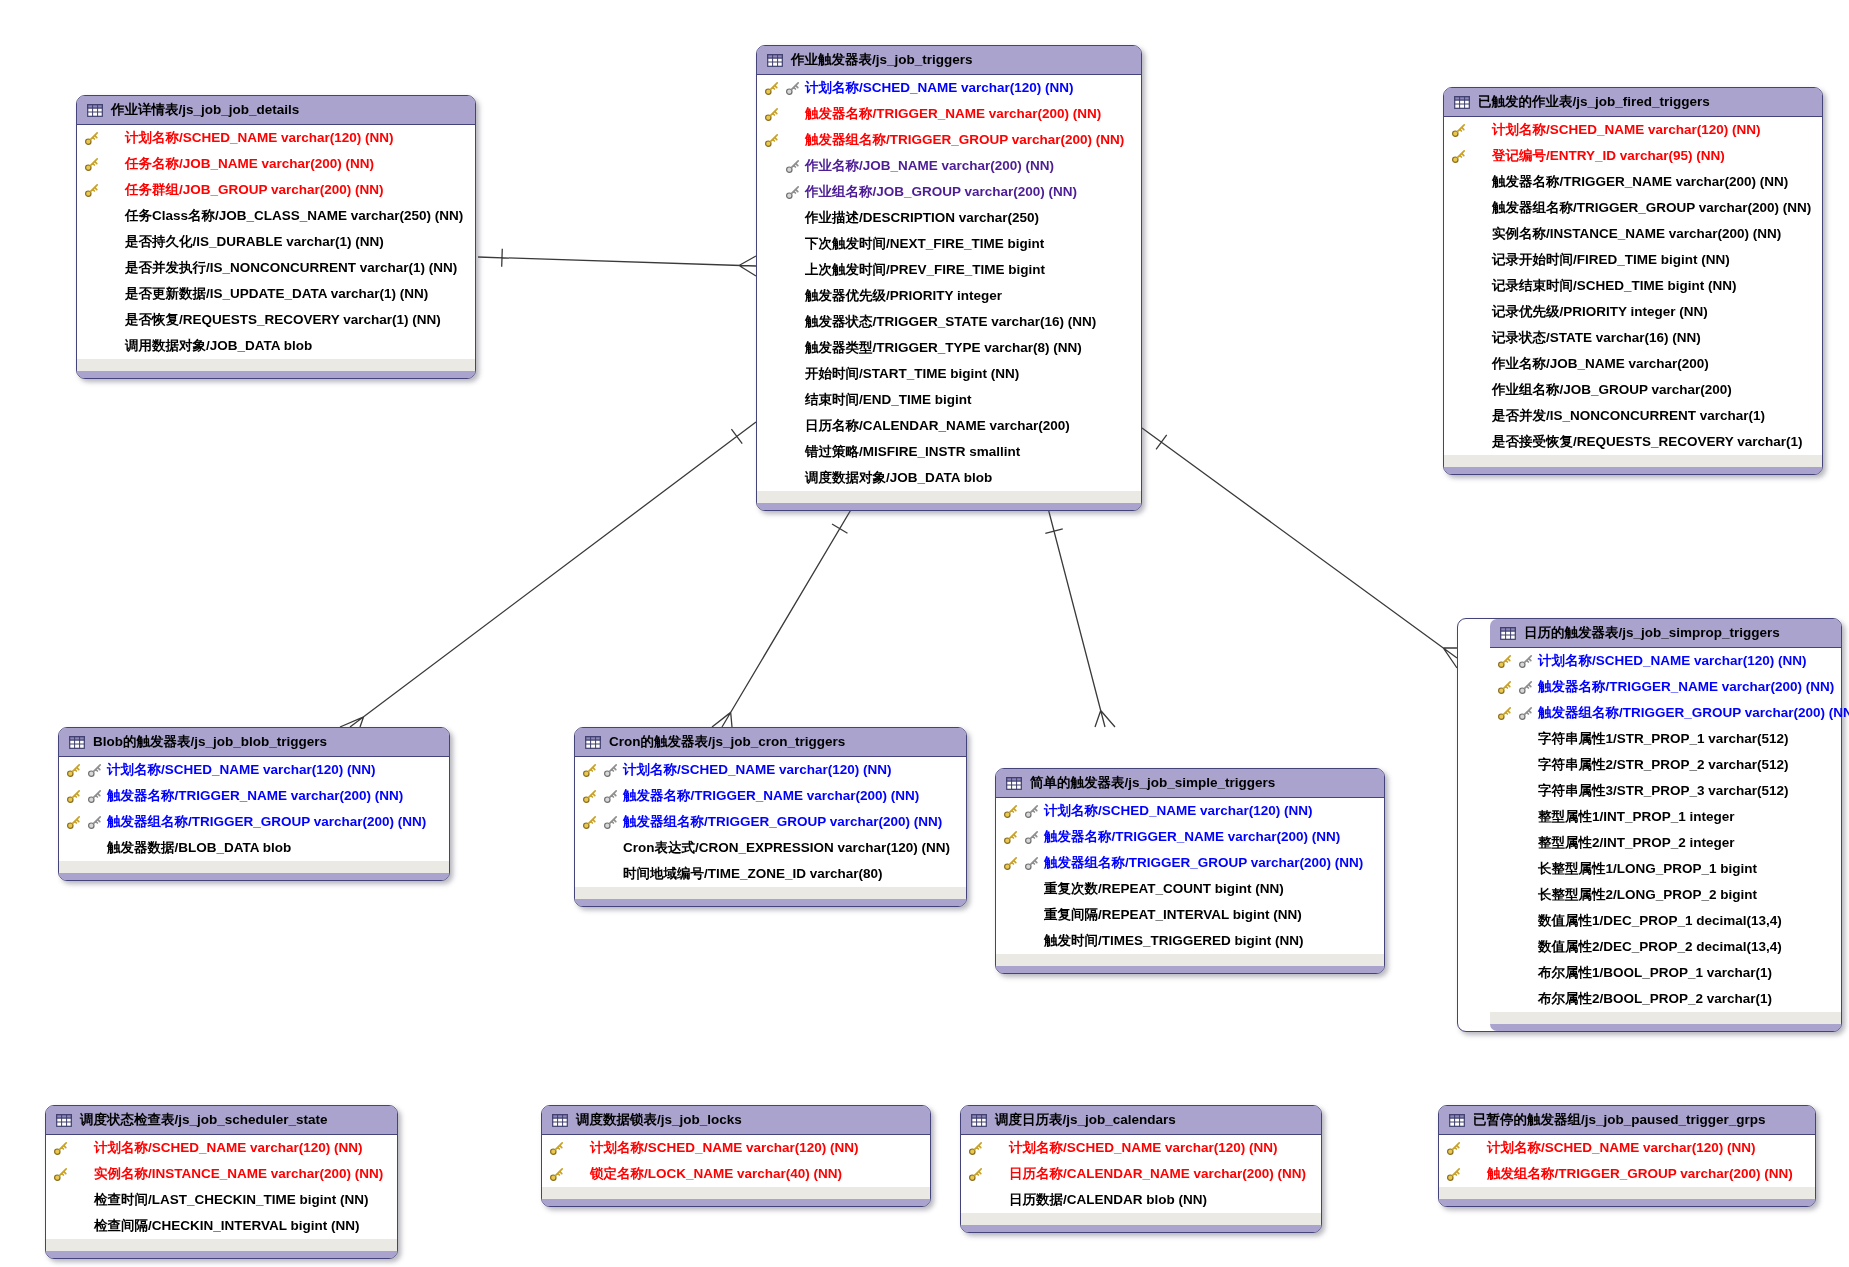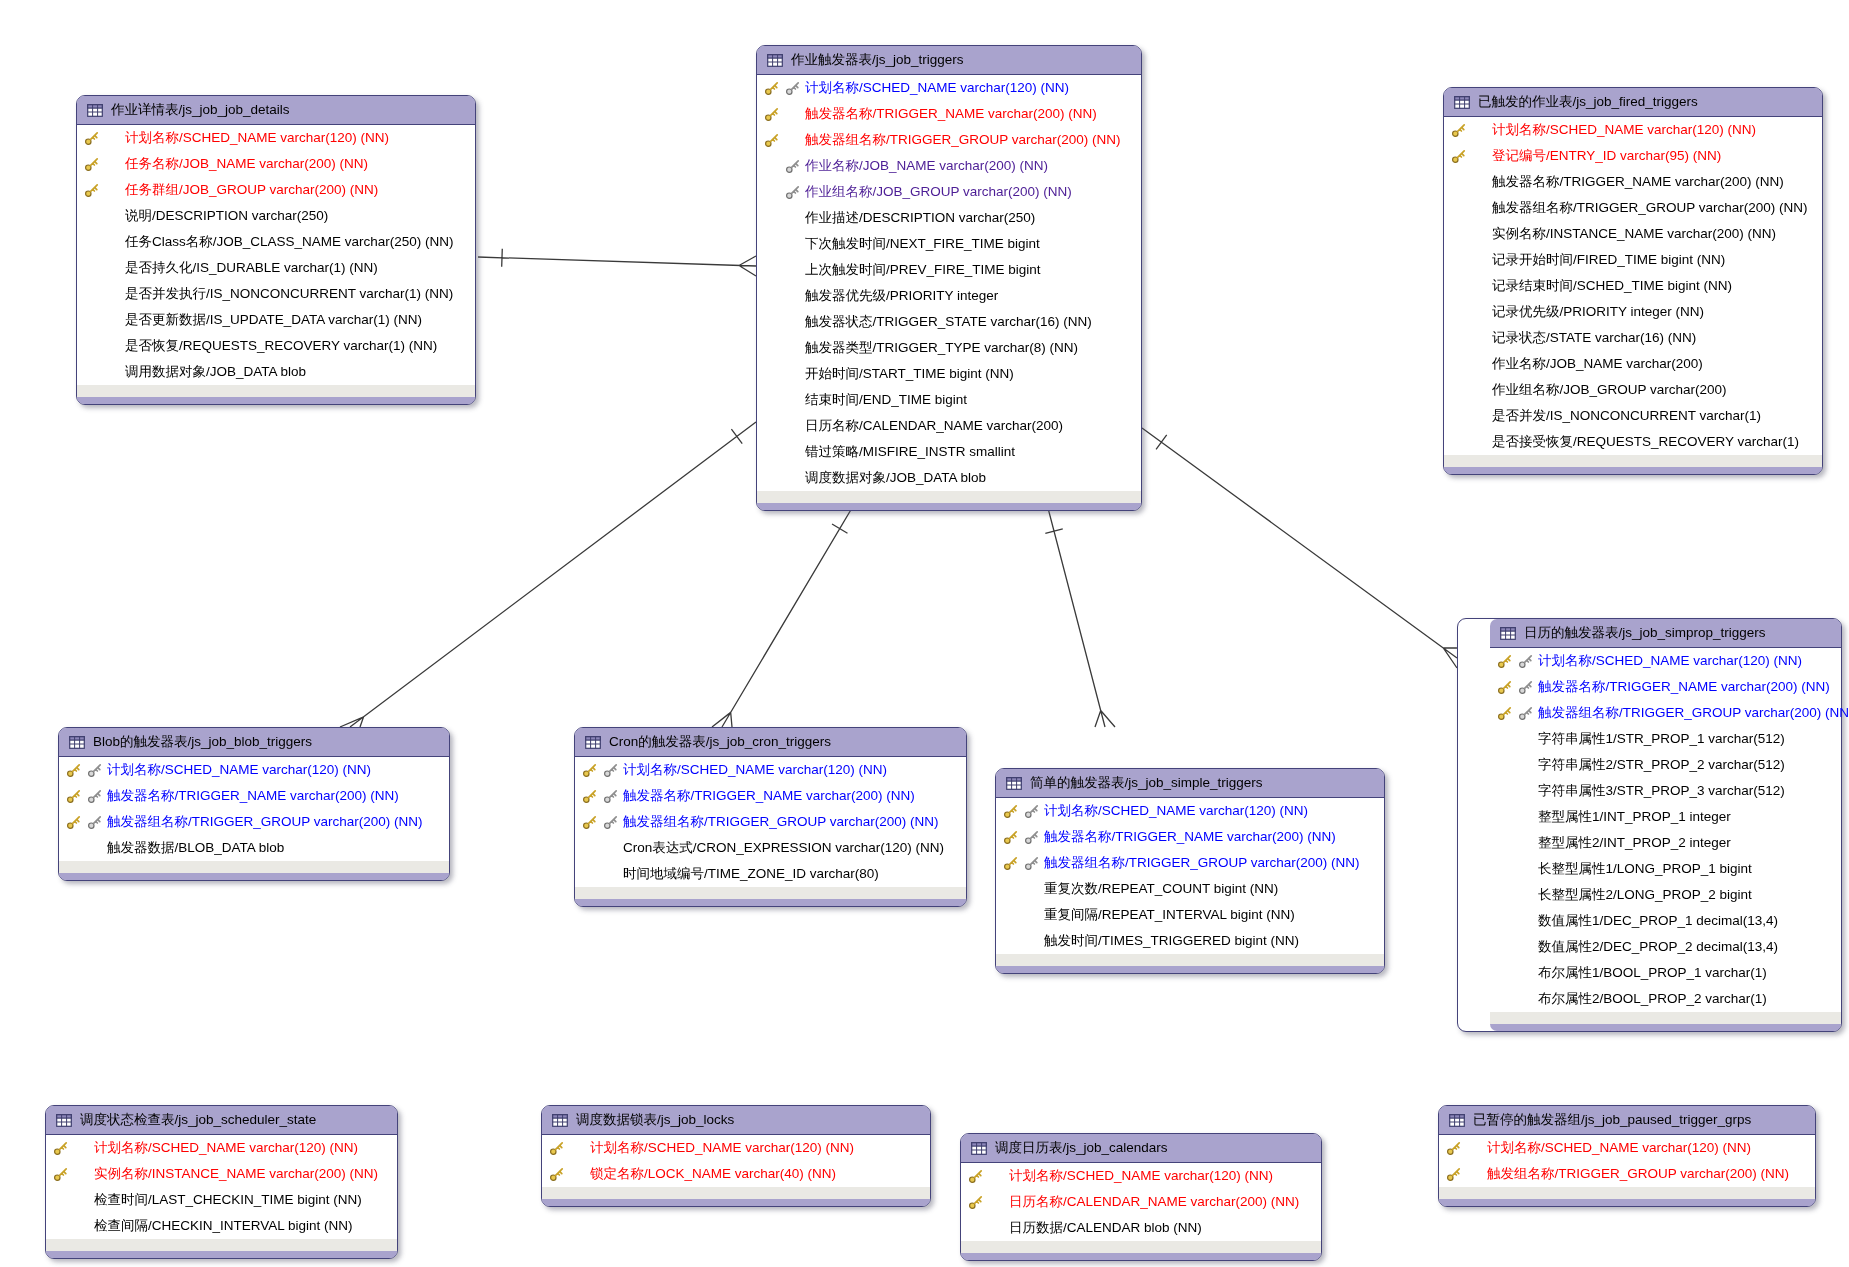--- a/index.html
+++ b/index.html
@@ -5,20 +5,21 @@
   html,body{margin:0;padding:0;background:#ffffff;}
   #canvas{
     position:relative;width:1849px;height:1267px;background:#ffffff;
     font-family:"Liberation Sans","DejaVu Sans",sans-serif;overflow:hidden;
   }
   #rel-layer{position:absolute;left:0;top:0;width:1849px;height:1267px;}
   .ertable{
     position:absolute;background:#ffffff;border:1.5px solid #44437a;
     border-radius:9px;box-shadow:3px 3px 5px rgba(90,90,110,.45);
     box-sizing:border-box;
+    font-weight:bold;
   }
   .thead{
     height:28px;background:#a9a3cd;border-bottom:1.5px solid #44437a;
     border-radius:7px 7px 0 0;display:flex;align-items:center;gap:8px;
     padding:0 0 0 10px;font-size:13.5px;color:#000;white-space:nowrap;
   }
   .trow{height:26px;display:flex;align-items:center;font-size:13.5px;white-space:nowrap;}
   .keys{width:48px;min-width:48px;display:flex;gap:3px;padding-left:7px;box-sizing:border-box;align-items:center;}
   .kslot{width:18px;height:16px;display:inline-flex;}
   .tfoot{height:12px;background:#eae9e4;}
@@ -82,27 +83,20 @@
           </span>
           <span class="kslot"></span>
         </span>
         <span class="c-red">任务群组/JOB_GROUP varchar(200) (NN)</span>
       </div>
       <div class="trow">
         <span class="keys">
           <span class="kslot"></span>
           <span class="kslot"></span>
         </span>
-        <span class="c-black">说明/DESCRIPTION varchar(250)</span>
-      </div>
-      <div class="trow">
-        <span class="keys">
-          <span class="kslot"></span>
-          <span class="kslot"></span>
-        </span>
         <span class="c-black">任务Class名称/JOB_CLASS_NAME varchar(250) (NN)</span>
       </div>
       <div class="trow">
         <span class="keys">
           <span class="kslot"></span>
           <span class="kslot"></span>
         </span>
         <span class="c-black">是否持久化/IS_DURABLE varchar(1) (NN)</span>
       </div>
       <div class="trow">
@@ -853,21 +847,21 @@
               <path d="M6.4 9.6 L13.2 2.8 M10.6 5.4 L12.8 7.6 M8.7 7.3 L10.4 9" fill="none" stroke="#c9a227" stroke-width="1.7" stroke-linecap="round"></path>
             </svg>
           </span>
           <span class="kslot"></span>
         </span>
         <span class="c-red">锁定名称/LOCK_NAME varchar(40) (NN)</span>
       </div>
       <div class="tfoot"></div>
       <div class="tbar"></div>
     </div>
-    <div class="ertable" style="left: 960px; top: 1105px; width: 362px; margin-top: 28px;">
+    <div class="ertable" style="left: 960px; top: 1105px; width: 362px;">
       <div class="thead">
         <svg viewBox="0 0 16 13" width="16" height="13">
           <rect x="0.7" y="0.7" width="14.6" height="11.6" fill="#ffffff" stroke="#3e3e6e" stroke-width="1.2"></rect>
           <rect x="0.7" y="0.7" width="14.6" height="3.4" fill="#8d87ba" stroke="#3e3e6e" stroke-width="1.2"></rect>
           <path d="M5.6 1 V12.3 M10.6 1 V12.3 M0.7 8 H15.3" stroke="#3e3e6e" stroke-width="1"></path>
         </svg>
         <span>调度日历表/js_job_calendars</span>
       </div>
       <div class="trow">
         <span class="keys">

